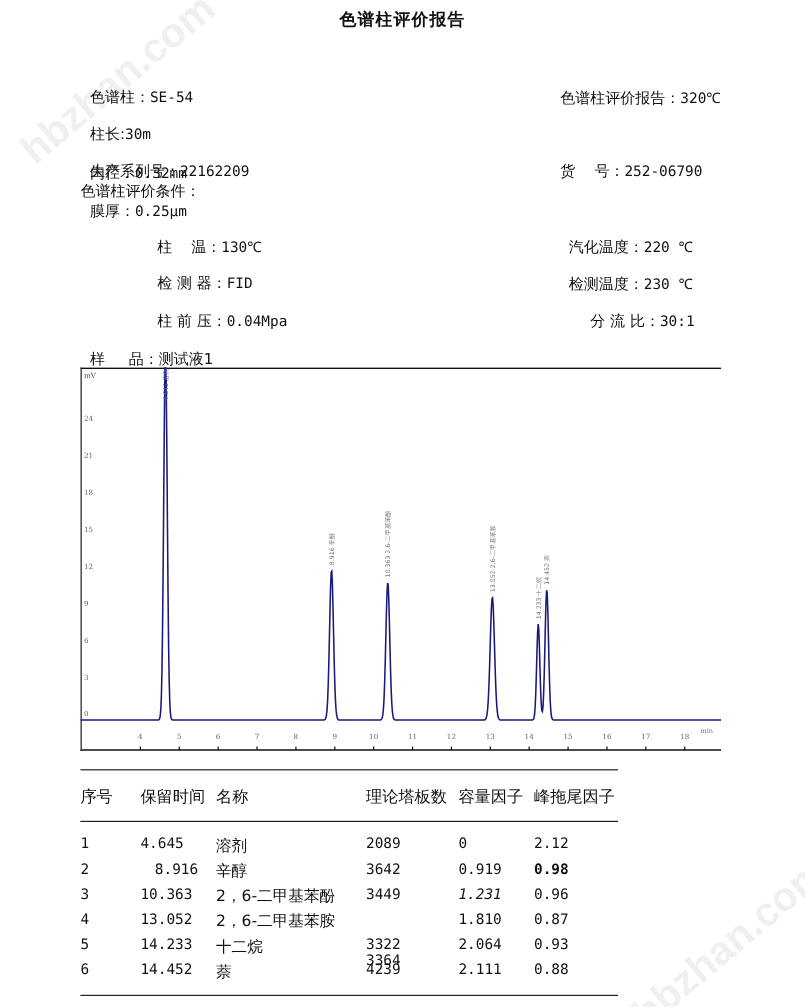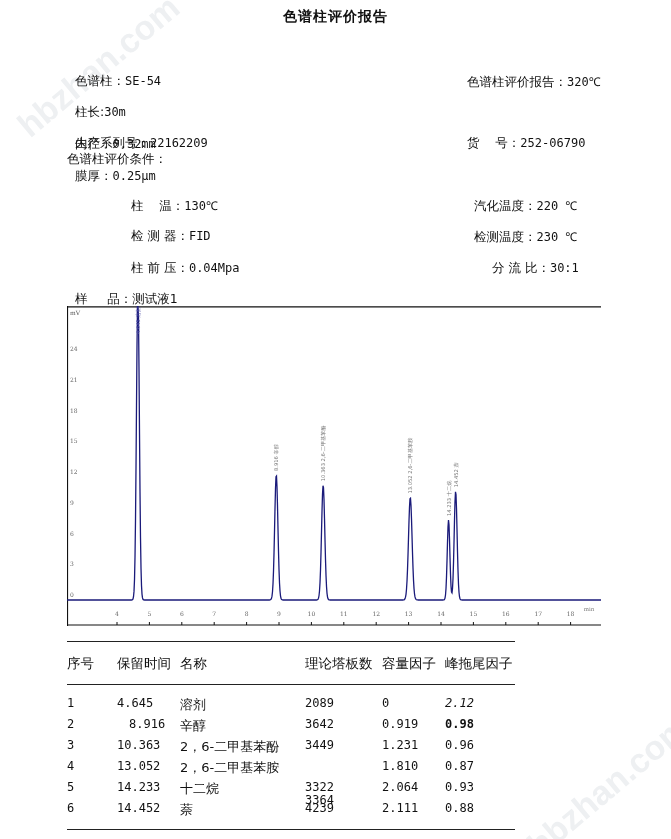--- a/index.html
+++ b/index.html
@@ -146,36 +146,36 @@
     <span class="cell" style="left:315px">容量因子</span>
     <span class="cell" style="left:378px">峰拖尾因子</span>
   </div>
   <div id="table-body">
       <div class="row" style="top: 44px;">
         <span class="cell tcell" style="left: 0px;">1</span>
         <span class="cell tcell" style="left: 50px;">4.645</span>
         <span class="cell" style="left: 113px;">溶剂</span>
         <span class="cell tcell" style="left: 238px;">2089</span>
         <span class="cell tcell" style="left: 315px;">0</span>
-        <span class="cell tcell" style="left: 378px; font-style: italic;">2.12</span>
+        <span class="cell tcell" style="left: 378px;">2.12</span>
       </div>
       <div class="row" style="top: 65px;">
         <span class="cell tcell" style="left: 0px;">2</span>
         <span class="cell tcell" style="left: 62px;">8.916</span>
         <span class="cell" style="left: 113px;">辛醇</span>
         <span class="cell tcell" style="left: 238px;">3642</span>
         <span class="cell tcell" style="left: 315px;">0.919</span>
         <span class="cell tcell" style="left: 378px; font-weight: bold;">0.98</span>
       </div>
       <div class="row" style="top: 86px;">
         <span class="cell tcell" style="left: 0px;">3</span>
         <span class="cell tcell" style="left: 50px;">10.363</span>
         <span class="cell" style="left: 113px;">2，6-二甲基苯酚</span>
         <span class="cell tcell" style="left: 238px;">3449</span>
-        <span class="cell tcell" style="left: 315px;">1.231</span>
+        <span class="cell tcell" style="left: 315px; font-style: italic;">1.231</span>
         <span class="cell tcell" style="left: 378px;">0.96</span>
       </div>
       <div class="row" style="top: 107px;">
         <span class="cell tcell" style="left: 0px;">4</span>
         <span class="cell tcell" style="left: 50px;">13.052</span>
         <span class="cell" style="left: 113px;">2，6-二甲基苯胺</span>
         <span class="cell tcell" style="left: 238px; margin-top: 34px;">3364</span>
         <span class="cell tcell" style="left: 315px;">1.810</span>
         <span class="cell tcell" style="left: 378px;">0.87</span>
       </div>

